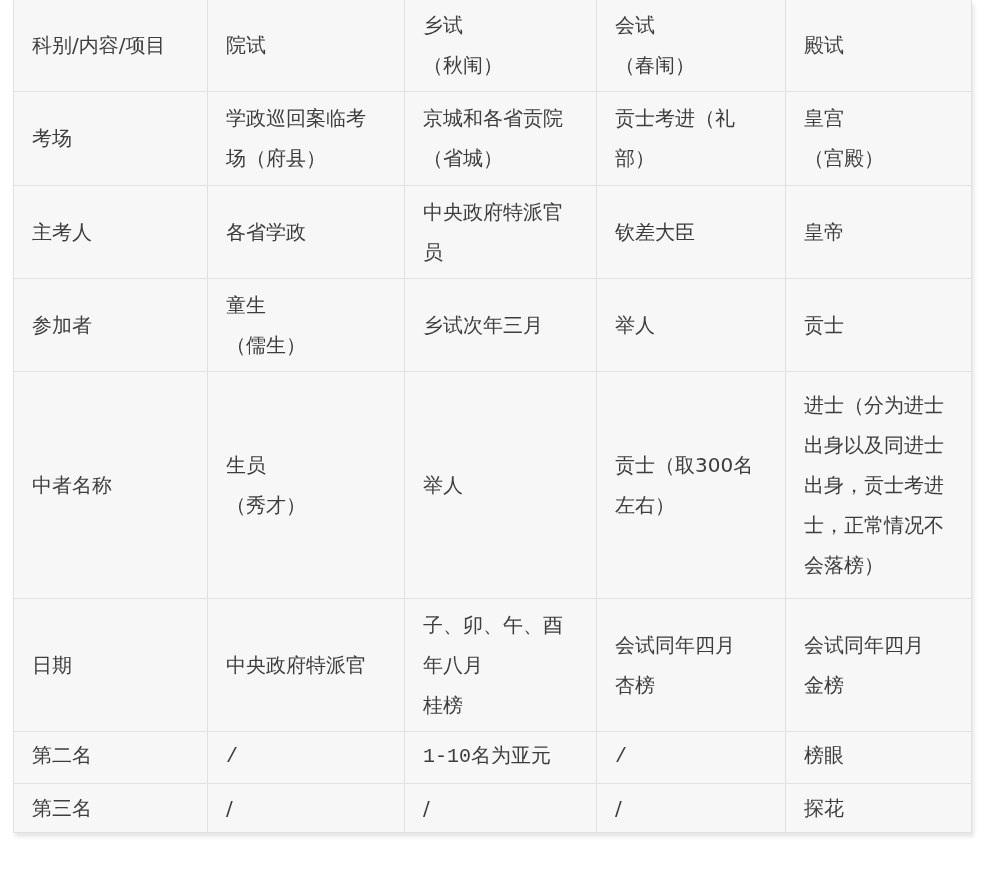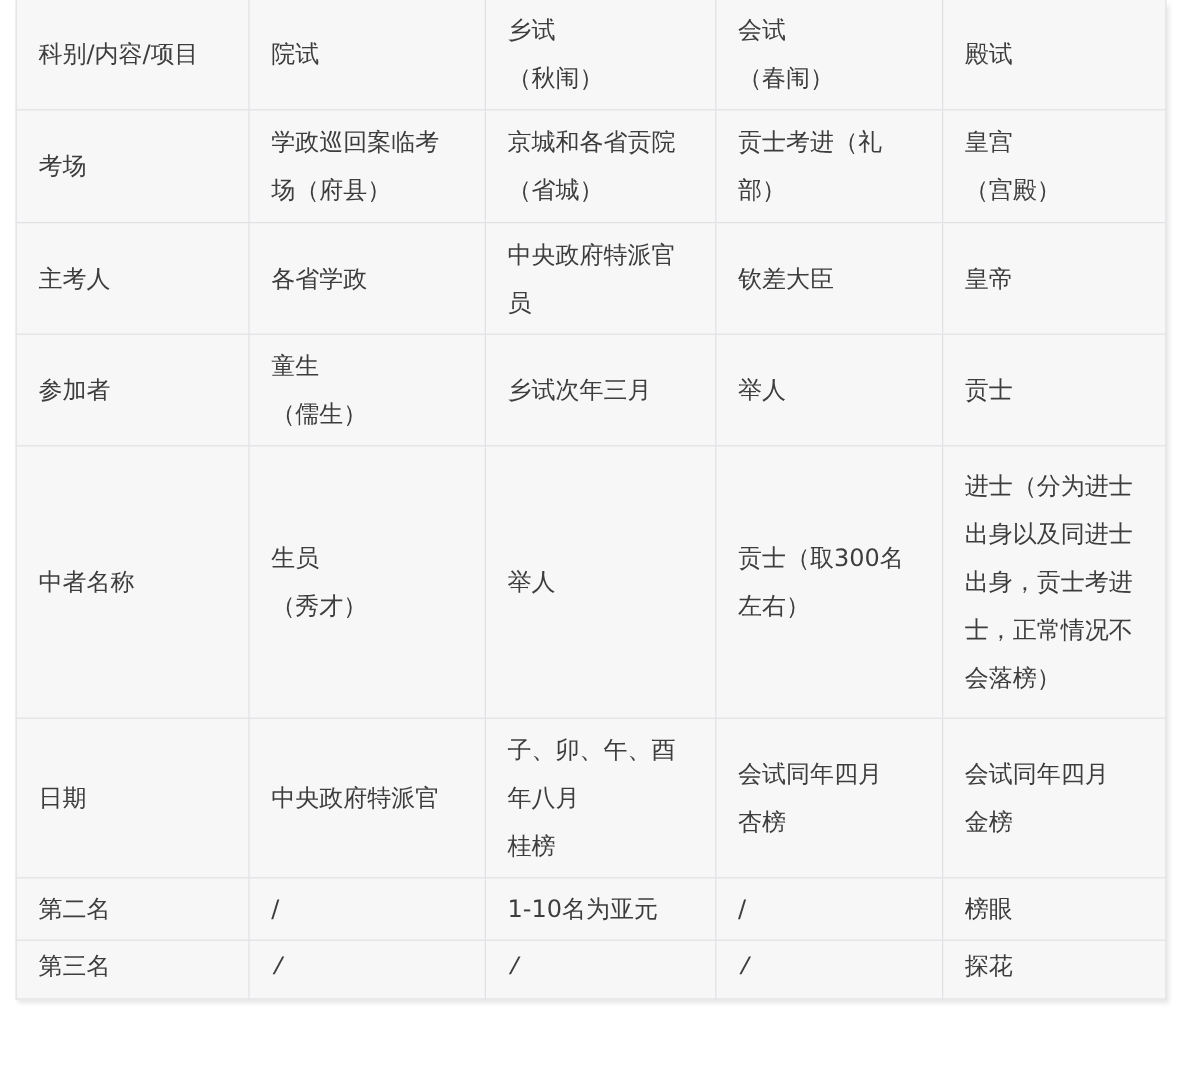--- a/index.html
+++ b/index.html
@@ -36,22 +36,22 @@
     word-break: break-all;
   }
   table.exam-table tr.r0 td { border-top: none; }
   tr.r0 { height: 91px; }
   tr.r1 { height: 94px; }
   tr.r2 { height: 93px; }
   tr.r3 { height: 93px; }
   tr.r4 { height: 227px; }
   tr.r5 { height: 133px; }
   tr.r6 { height: 50px; }
-  tr.r7 { height: 52px; }
-  tr.r8 { height: 47px; font-family: Liberation Mono, monospace; }
+  tr.r7 { height: 52px; font-family: Liberation Mono, monospace; }
+  tr.r8 { height: 47px; }
 </style>
 </head>
 <body>
 
 <div class="page">
   <table class="exam-table">
     <colgroup>
       <col style="width:194px">
       <col style="width:197px">
       <col style="width:192px">

